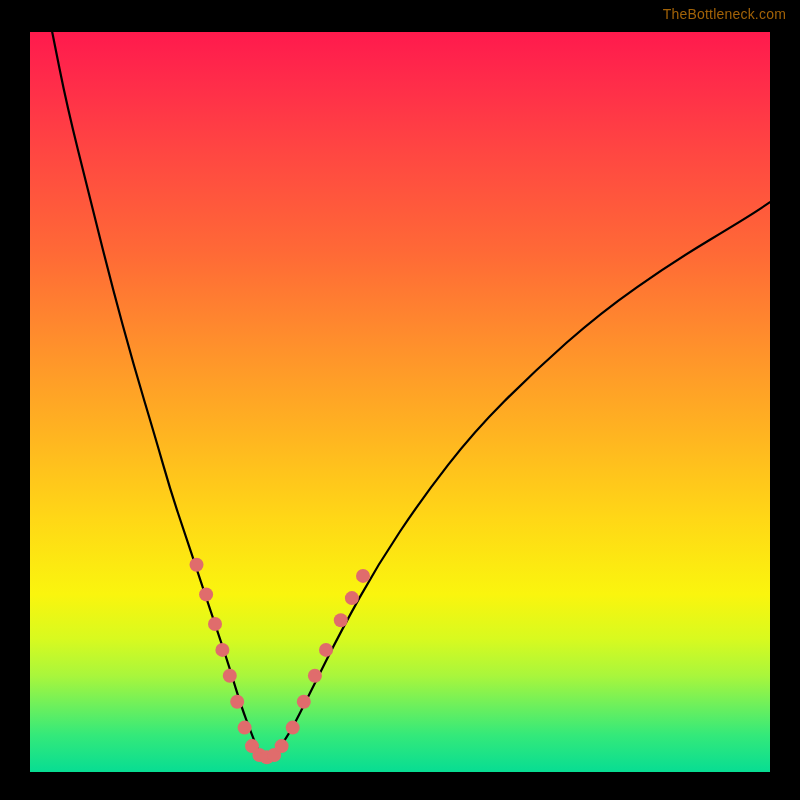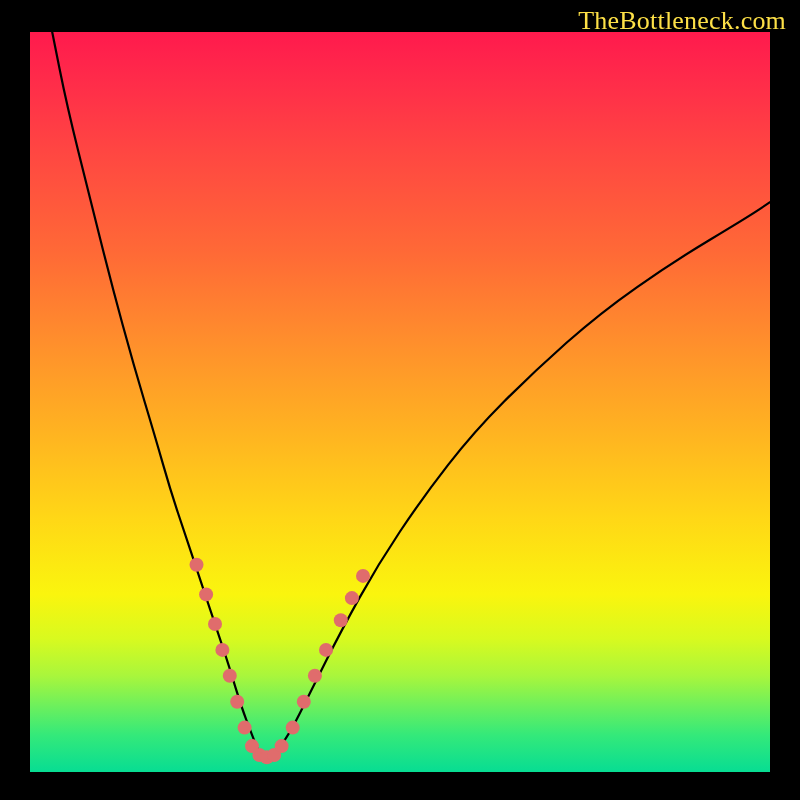--- a/index.html
+++ b/index.html
@@ -39,25 +39,24 @@
       #a9f63c 87%,
       #6ef05c 91%,
       #34e97a 95%,
       #07dd93 100%
     );
   }
   .watermark {
     position: absolute;
     top: 6px;
     right: 14px;
-    color: #fde047;
-    font-size: 26px;
+    color: #a16207;
+    font-size: 14px;
     letter-spacing: 0.2px;
     user-select: none;
-    font-family: Liberation Serif, serif;
   }
   svg.curve {
     position: absolute;
     left: 0;
     top: 0;
     width: 740px;
     height: 740px;
     overflow: visible;
   }
 </style>

